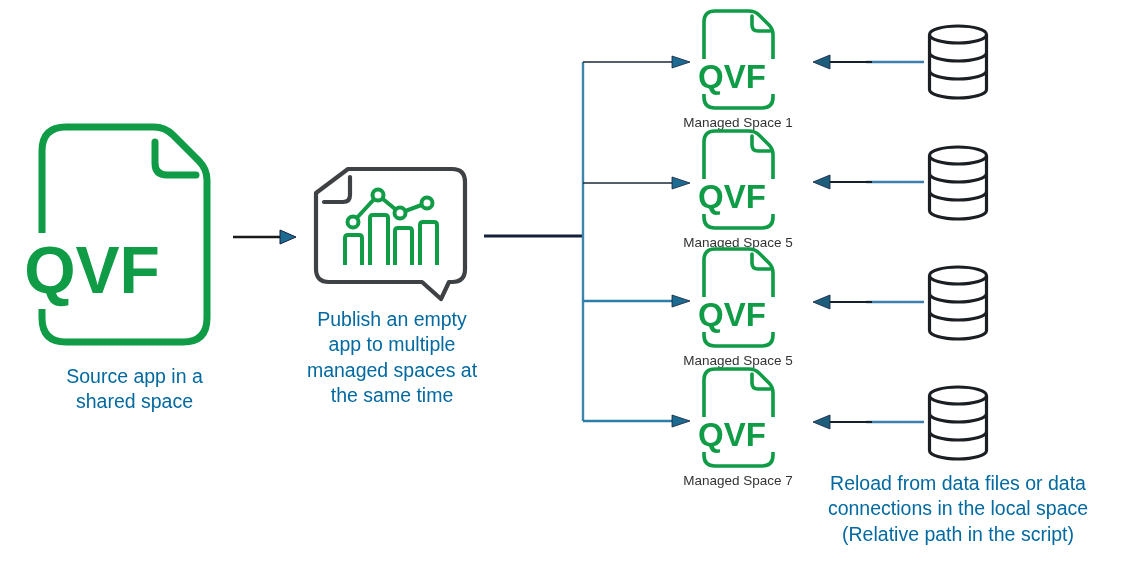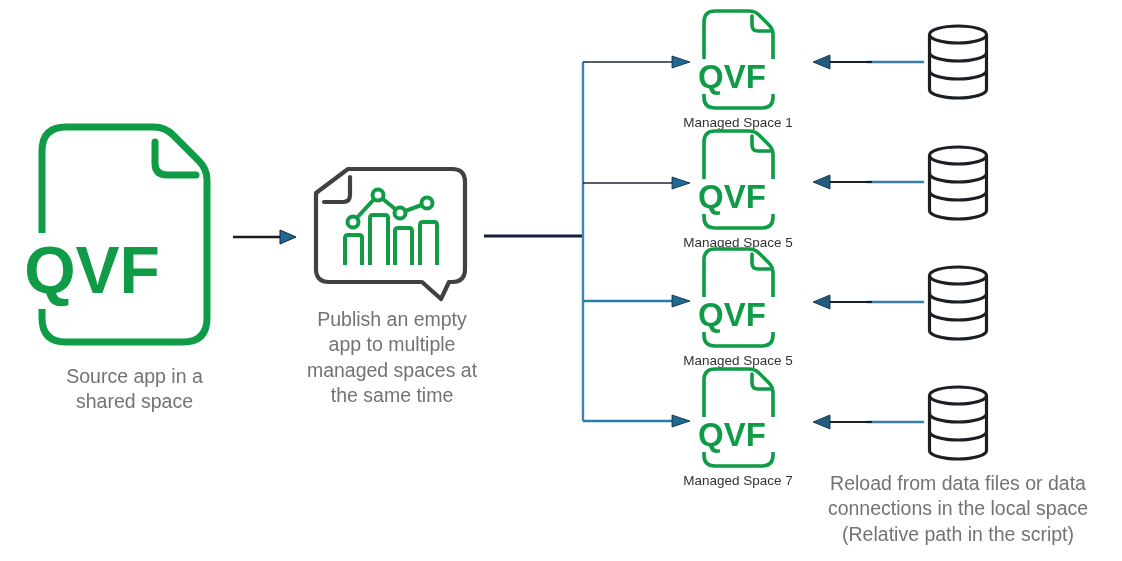--- a/index.html
+++ b/index.html
@@ -1,19 +1,19 @@
 <!DOCTYPE html>
 <html><head>
 <meta charset="utf-8">
 <style>
   html,body{margin:0;padding:0;background:#ffffff;}
   body{font-family:"Liberation Sans", sans-serif;}
   .canvas{position:relative;width:1122px;height:561px;background:#ffffff;overflow:hidden;}
   .abs{position:absolute;}
-  .caption{color:#737373;text-align:center;line-height:1.3;}
+  .caption{color:#0369a1;text-align:center;line-height:1.3;}
   .caption-lg{font-size:19.5px;}
   .caption-sm{font-size:13.5px;color:#333333;margin-top:2px;}
   .ms-unit{width:146px;display:flex;flex-direction:column;align-items:center;}
   .ms-unit svg{display:block;}
   svg{overflow:visible;}
 </style>
 </head>
 <body>
 
 <div class="canvas">

